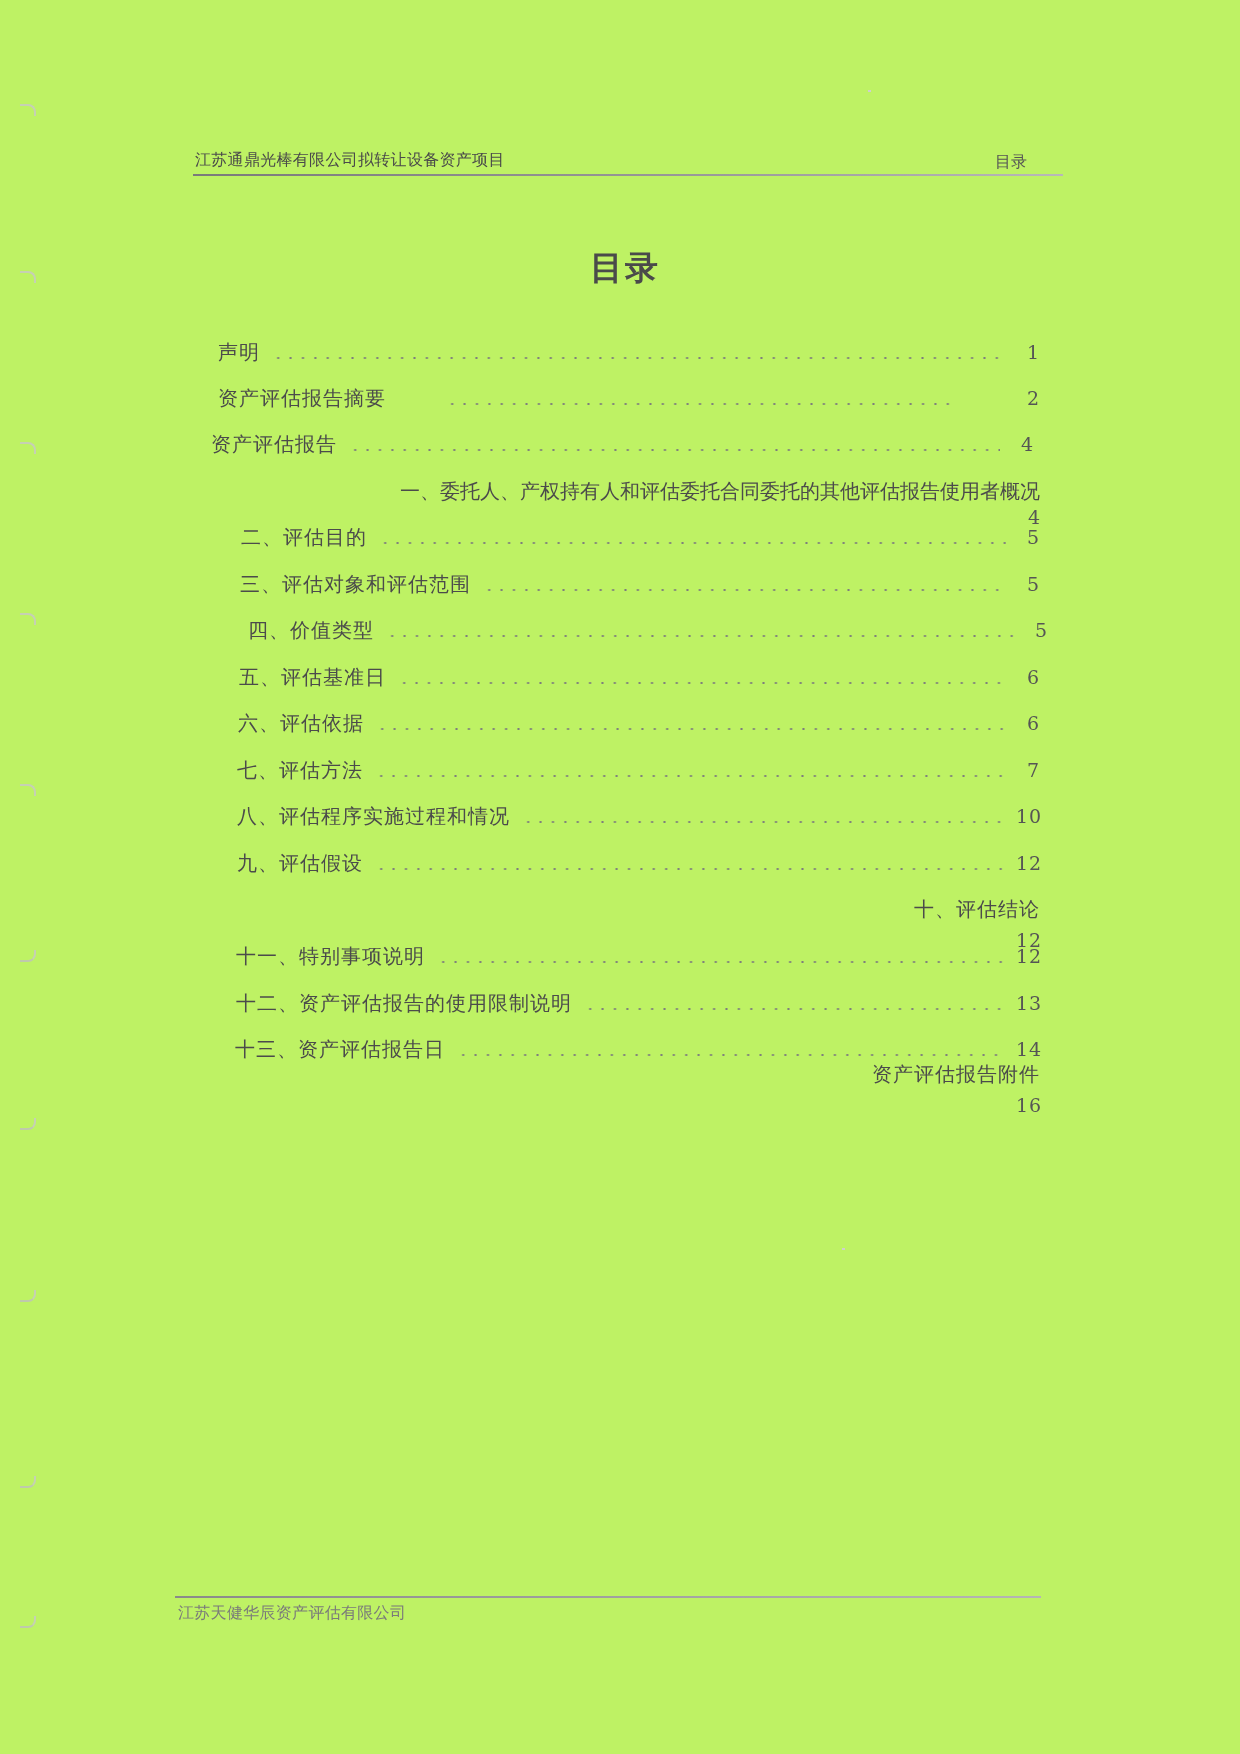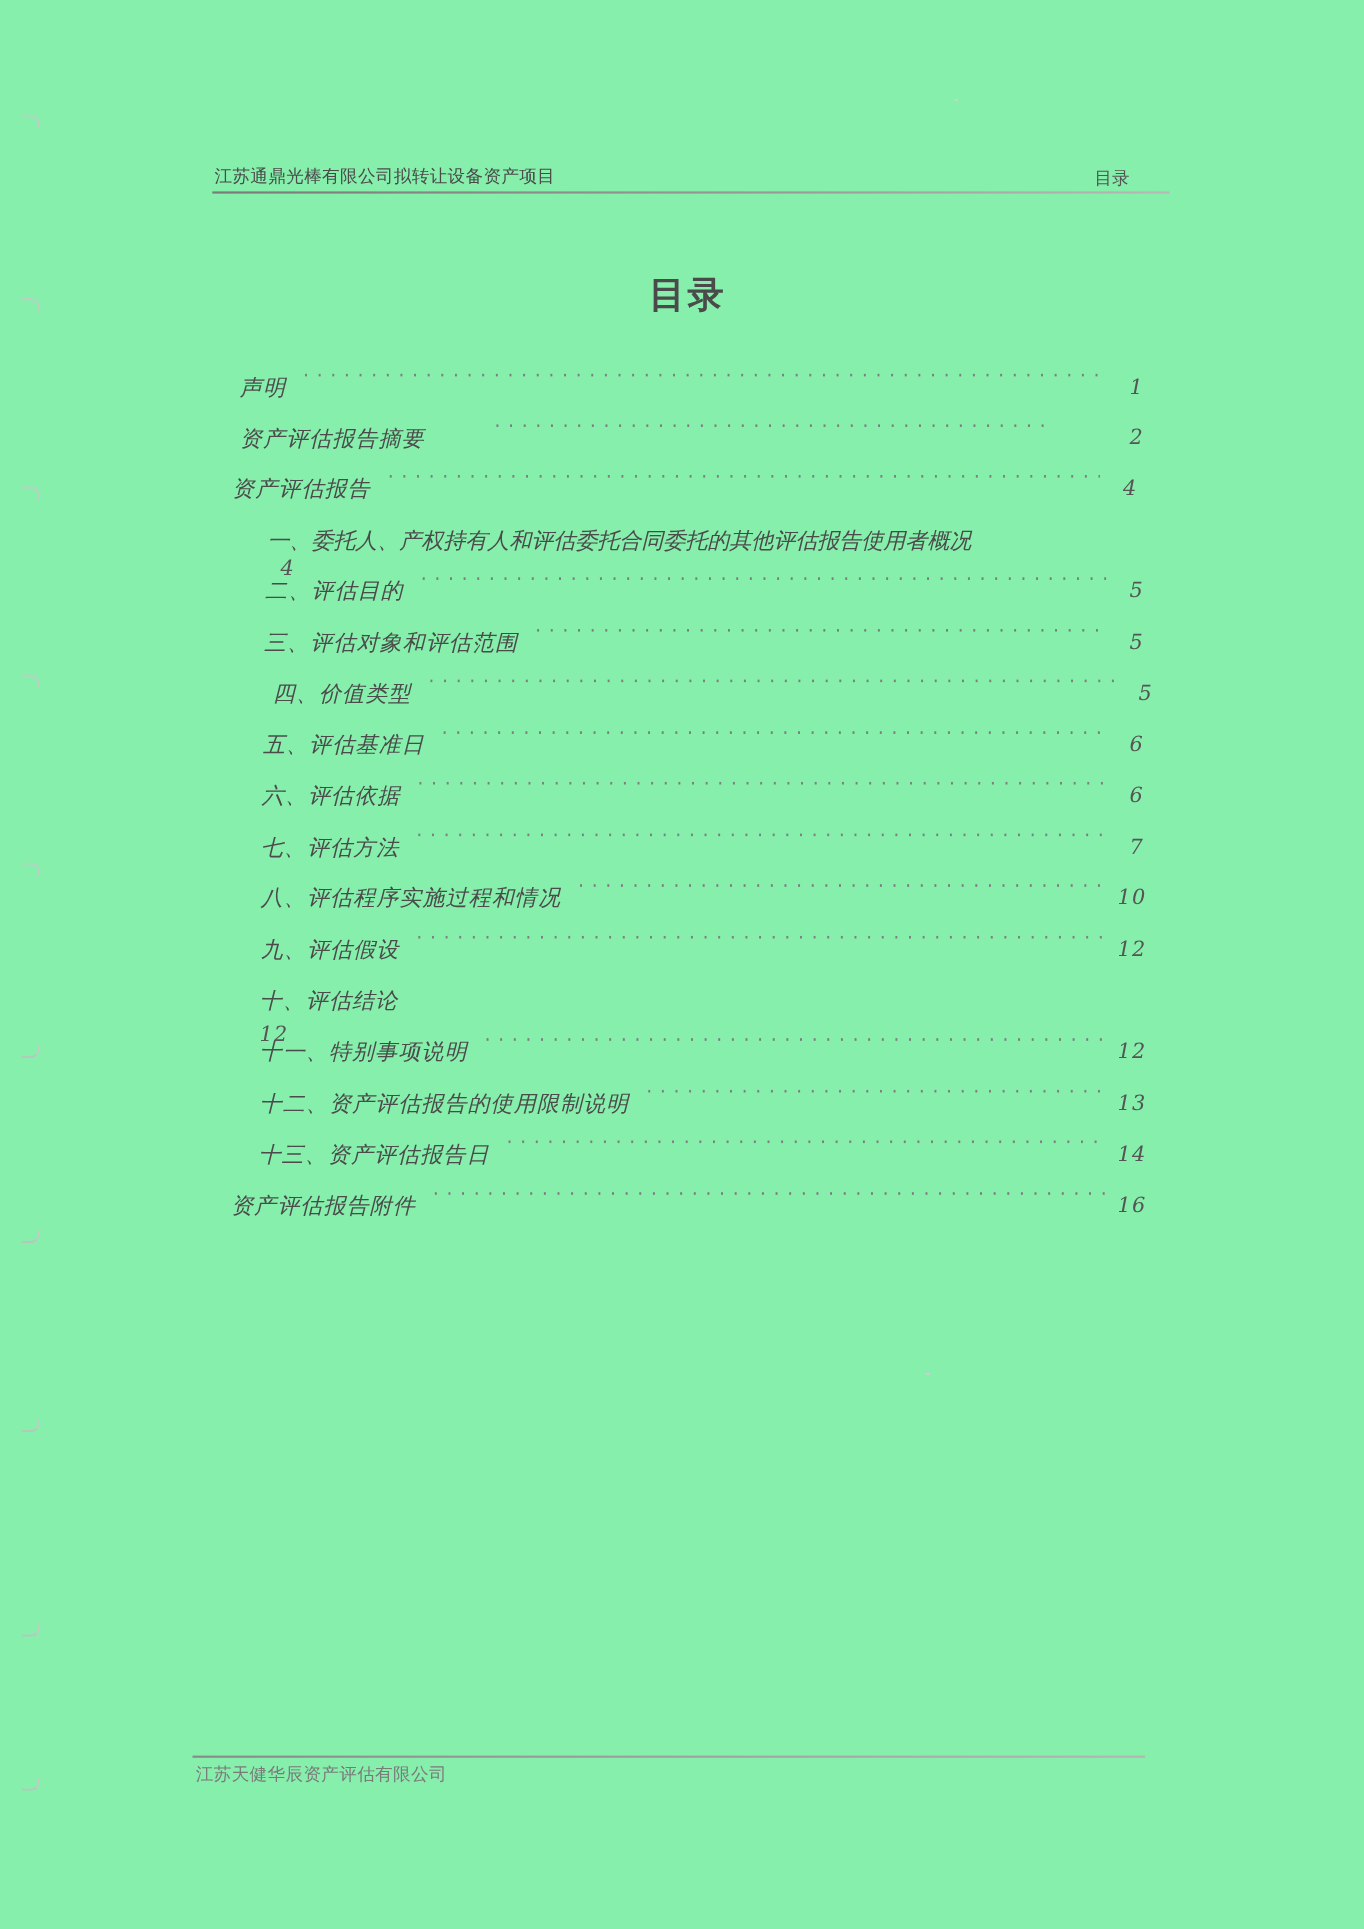--- a/index.html
+++ b/index.html
@@ -12,21 +12,21 @@
       height: 1754px;
       position: relative;
       overflow: hidden;
       font-family: "DejaVu Serif", "Liberation Serif", serif;
       color: #3c3c3c;
     }
     .page {
       position: absolute;
       left: 0; top: 0;
       width: 1240px; height: 1754px;
-      background: #86efac;
+      background: #bef264;
     }
     
     .hole {
       position: absolute;
       left: 20px;
       width: 14px;
       height: 10px;
       border-top: 2px solid #c8c8c8;
       border-right: 2px solid #c8c8c8;
       border-radius: 0 8px 0 0;
@@ -87,26 +87,25 @@
     .toc {
       position: absolute;
       left: 0;
       top: 0;
       width: 1240px;
     }
     .toc-row {
       position: absolute;
       height: 26px;
       display: flex;
-      align-items: flex-start;
+      align-items: flex-end;
       font-size: 20px;
       color: #4b4b4b;
       letter-spacing: 1px;
       font-family: "DejaVu Sans", "Liberation Sans", sans-serif;
-      font-style: italic;
     }
     .toc-row .label {
       white-space: nowrap;
       line-height: 26px;
     }
     .toc-row .leader {
       flex: 1;
       height: 4px;
       margin: 0 10px 5px 12px;
       background-image: radial-gradient(circle, #7d7d7d 0.9px, transparent 1.3px);
@@ -264,21 +263,21 @@
       <span class="leader"></span>
       <span class="page-num">13</span>
     </div>
 
     <div class="toc-row" style="left:235px; top:1036px; width:805px;">
       <span class="label">十三、资产评估报告日</span>
       <span class="leader"></span>
       <span class="page-num">14</span>
     </div>
 
-    <div class="toc-row" style="left:210px; top:1083px; width:830px;">
+    <div class="toc-row" style="left:210px; top:1061px; width:830px;flex-direction:column;">
       <span class="label">资产评估报告附件</span>
       <span class="leader"></span>
       <span class="page-num">16</span>
     </div>
 
   </div>
 
   <div class="footer-rule"></div>
   <div class="footer-text">江苏天健华辰资产评估有限公司</div>
 

